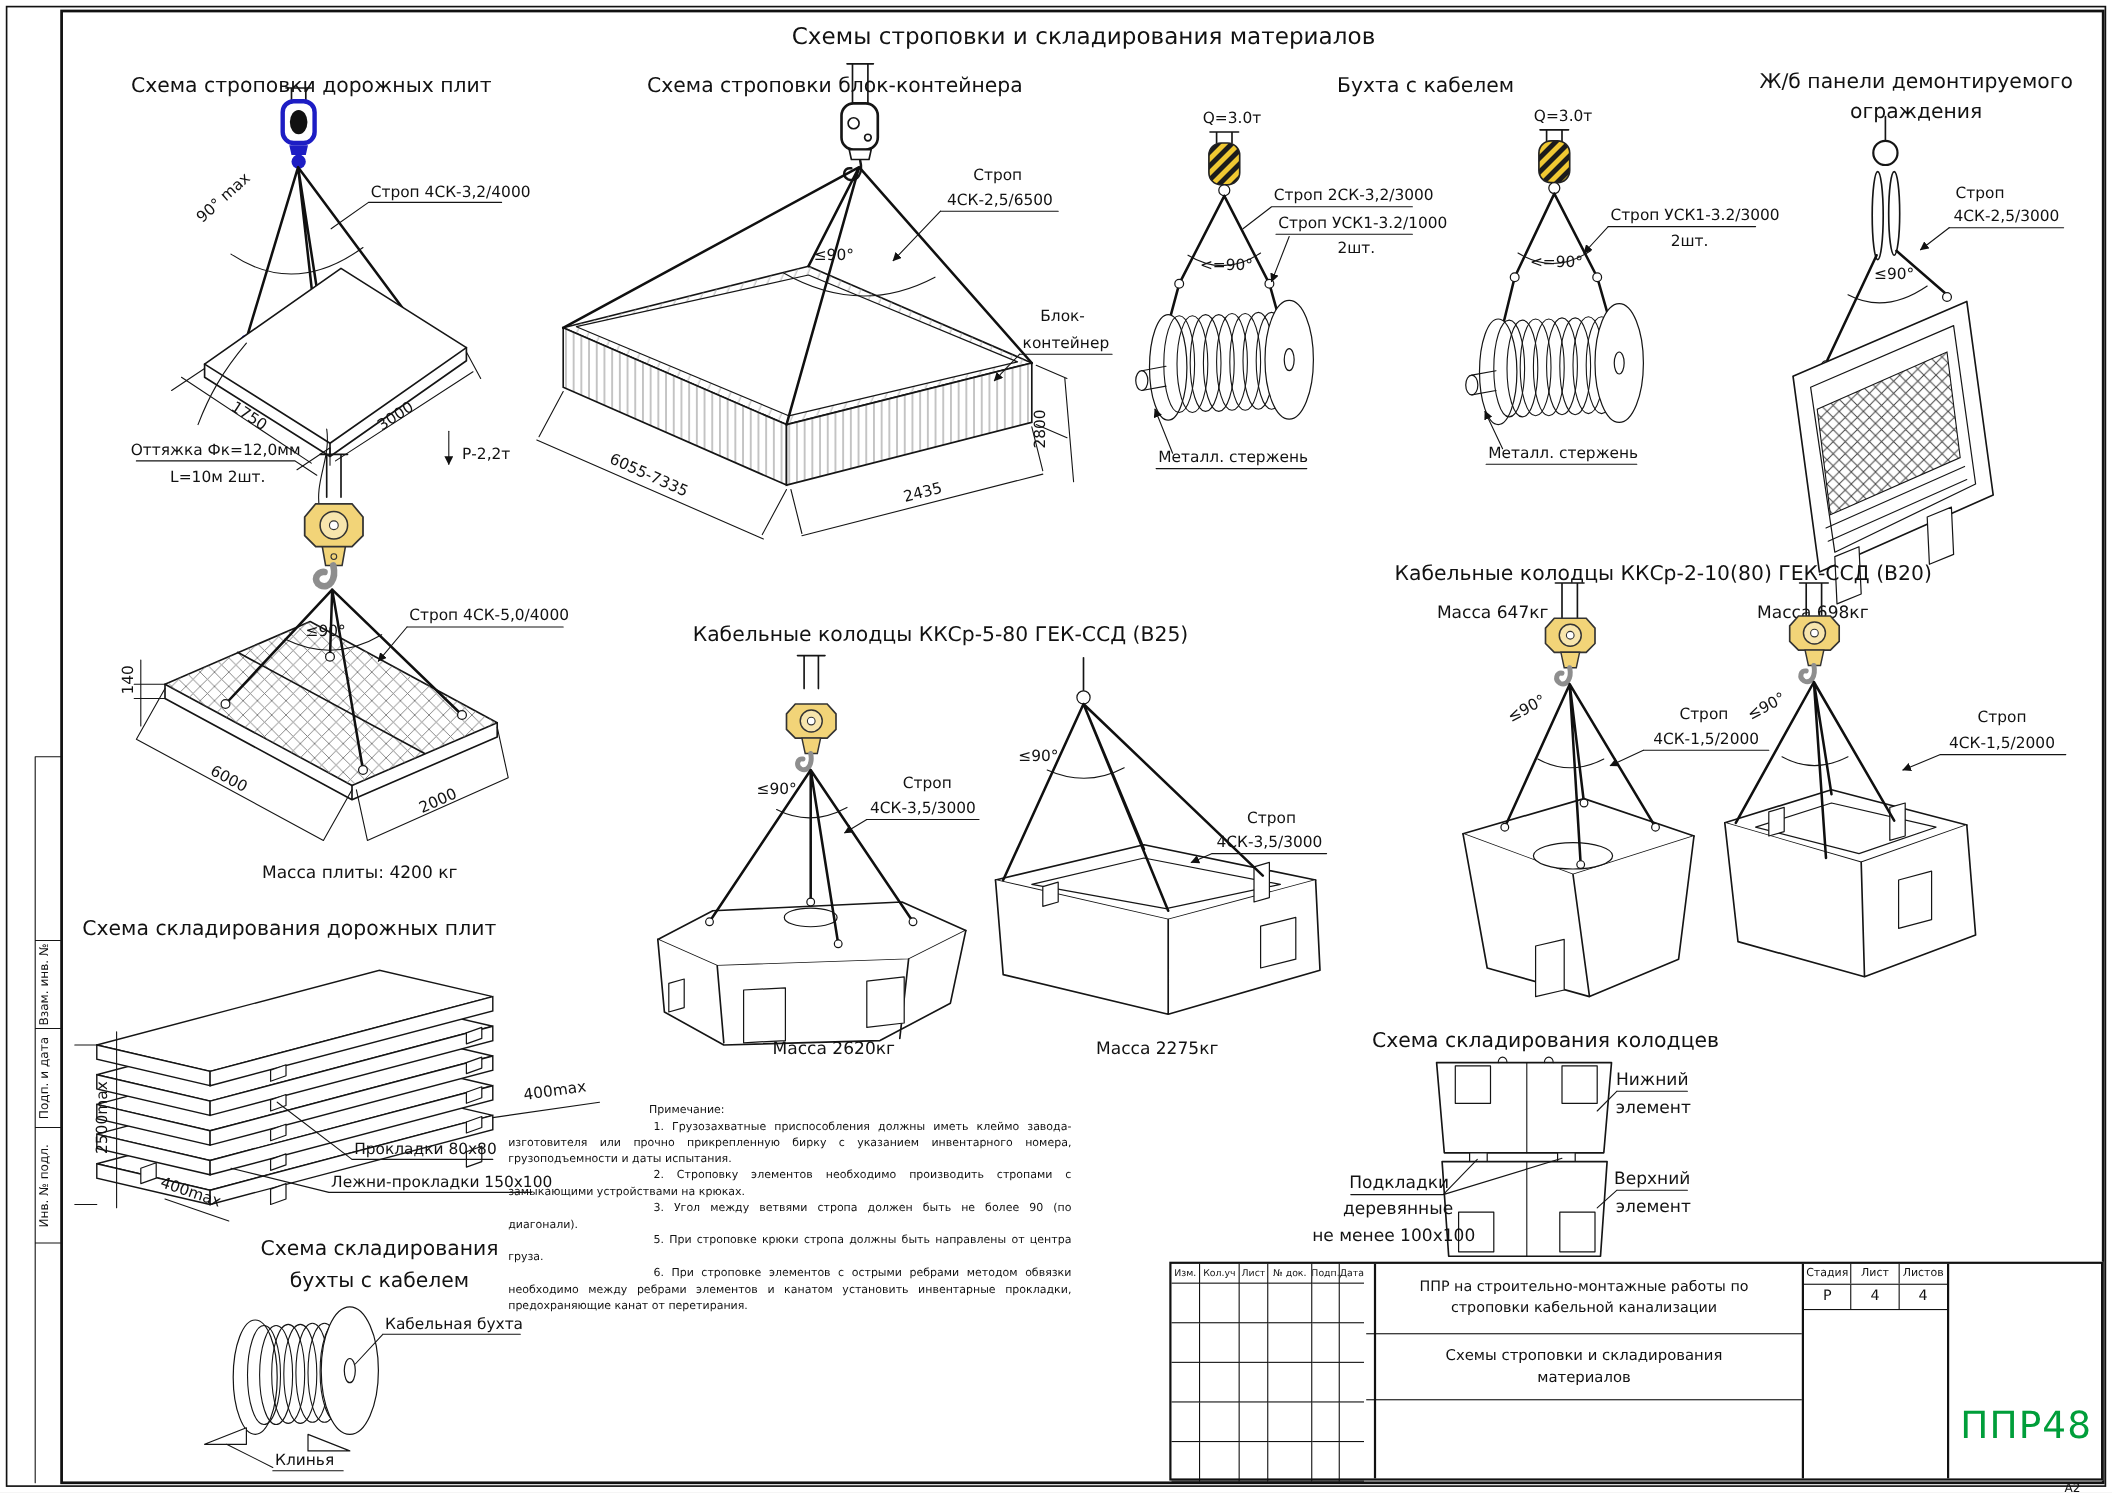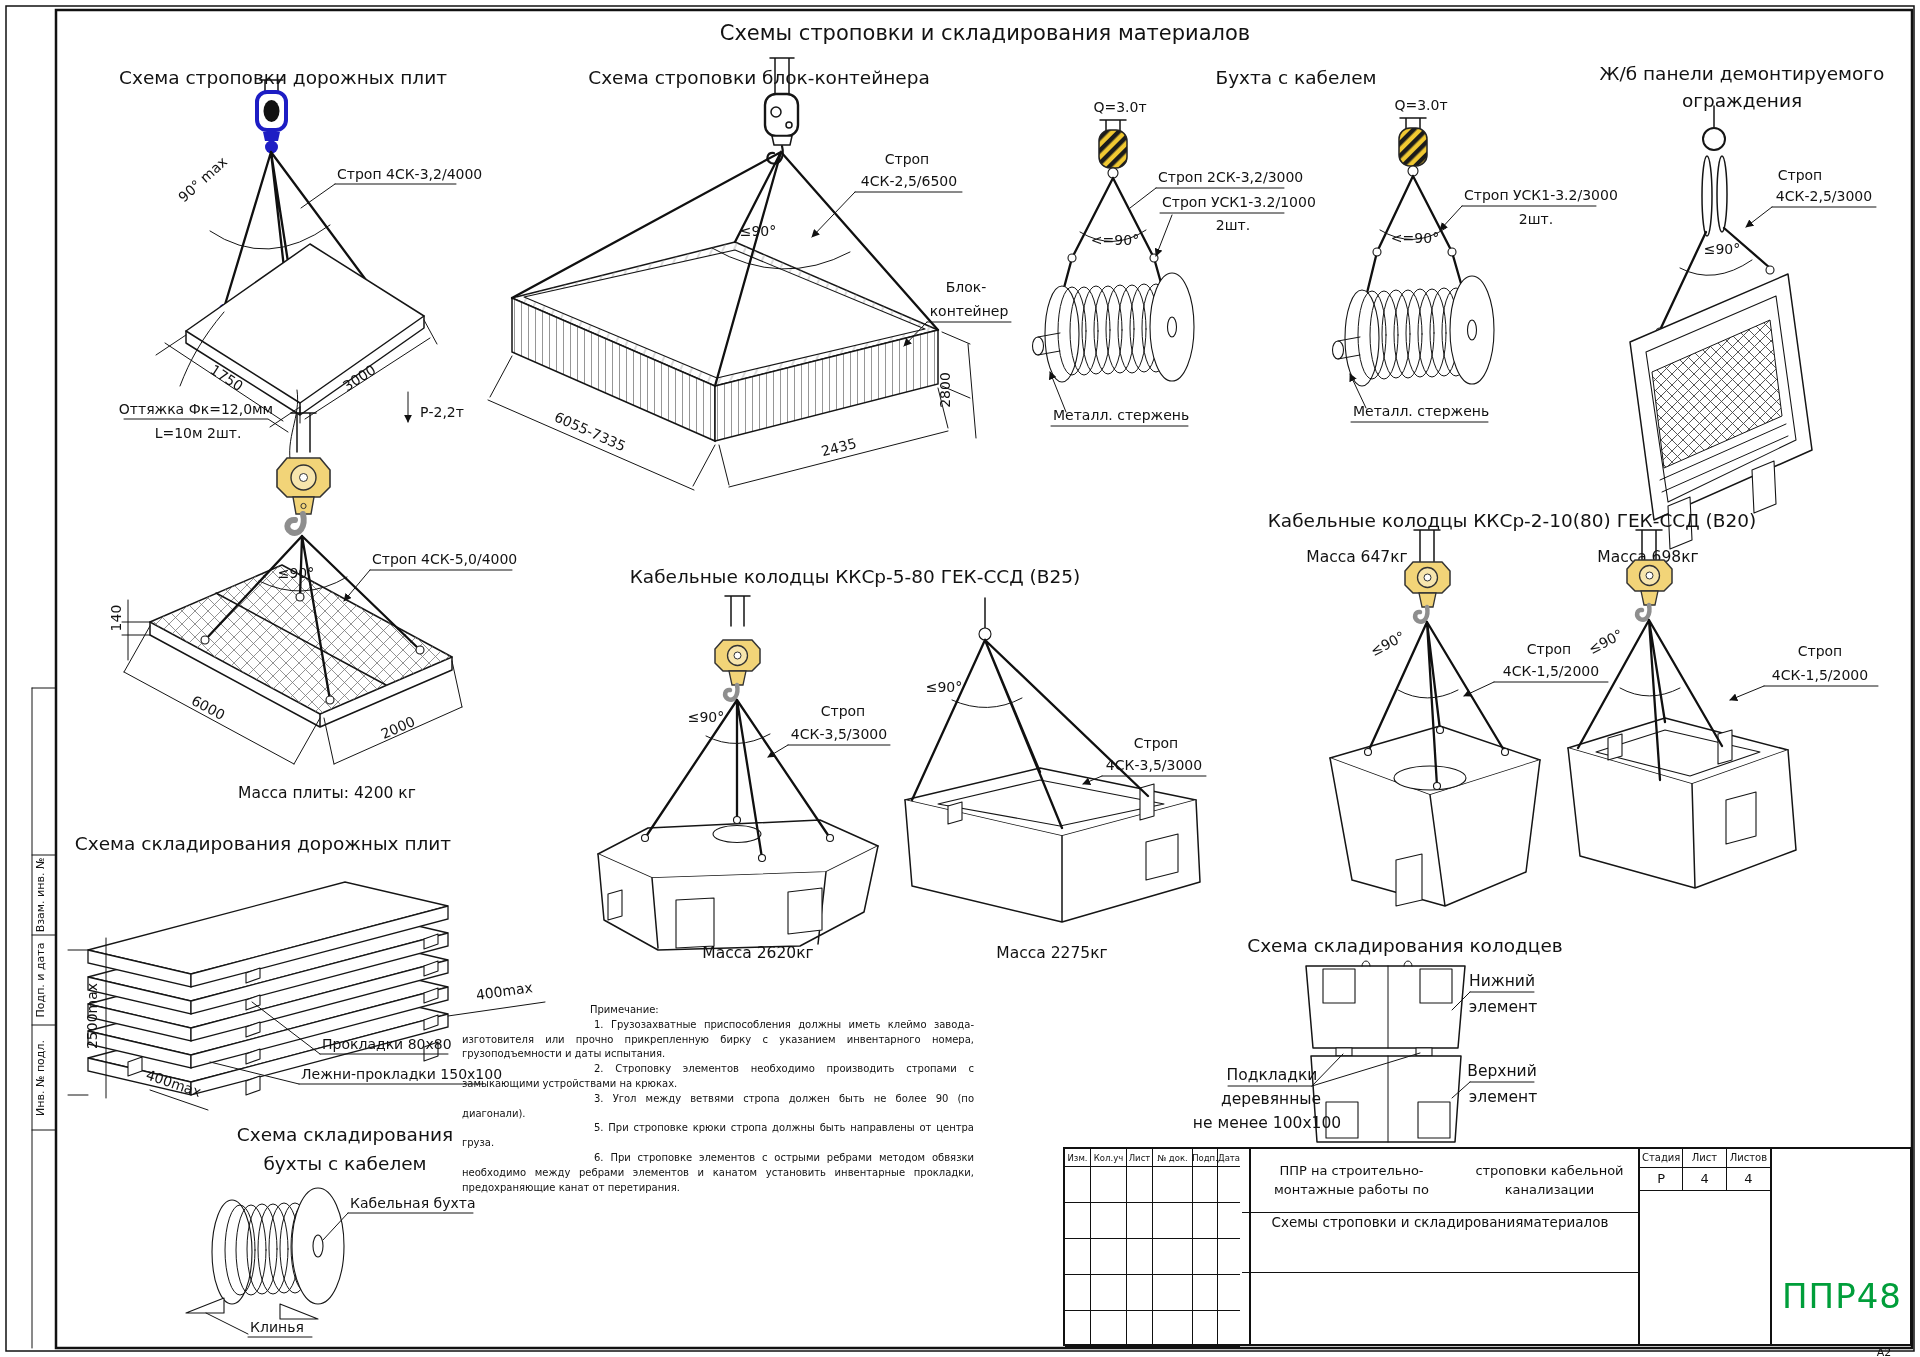--- a/index.html
+++ b/index.html
@@ -19,24 +19,24 @@
   .notes p{margin:0;text-align:justify;text-indent:132px}
   .notes p.nh{text-indent:128px;text-align:left}
   .tb,.tb *{box-sizing:border-box}
   .tb{position:absolute;left:1063px;top:1147px;width:849px;height:199px;border:2px solid #111;background:#fff}
   .tb-stamp{position:absolute;left:0;top:0;width:186px;height:100%;border-right:2px solid #111;
             display:grid;grid-template-columns:26px 36px 26px 40px 25px 22px;grid-template-rows:18px repeat(5,36px)}
   .tb-stamp div{border-right:1px solid #111;border-bottom:1px solid #111;font-size:8.5px;
             display:flex;align-items:center;justify-content:center;overflow:hidden;white-space:nowrap}
   .tb-stamp div:nth-child(6n){border-right:none}
   .tb-doc{position:absolute;left:177px;top:0;width:398px;height:100%;border-right:2px solid #111}
-  .tb-doc-title{height:64px;border-bottom:1.5px solid #111;display:flex;flex-direction:row;
+  .tb-doc-title{height:64px;border-bottom:1.5px solid #111;display:flex;flex-direction:column;
             align-items:center;justify-content:center;font-size:13px;line-height:1.45;text-align:center}
-  .tb-doc-name{height:60px;border-bottom:1.5px solid #111;display:flex;flex-direction:row;
-            justify-content:center;font-size:13.5px;line-height:1.45;text-align:center}
+  .tb-doc-name{height:60px;border-bottom:1.5px solid #111;display:flex;flex-direction:column;
+            align-items:center;justify-content:center;font-size:13.5px;line-height:1.45;text-align:center}
   .tb-stadia{position:absolute;left:575px;top:0;width:132px;height:100%;border-right:2px solid #111}
   .tb-stadia .row{display:flex;border-bottom:1px solid #111}
   .tb-stadia .row div{width:44px;border-right:1px solid #111;text-align:center}
   .tb-stadia .row div:last-child{border-right:none}
   .tb-stadia .hdr div{font-size:10px;line-height:18px;height:18px}
   .tb-stadia .val div{font-size:13px;line-height:22px;height:22px}
   .tb-logo{position:absolute;left:707px;top:0;width:140px;height:100%;
             display:flex;align-items:flex-end;justify-content:center;padding-bottom:28px}
   .tb-logo span{color:#009e3a;font-weight:normal;font-size:34px;letter-spacing:1px}
 </style>

